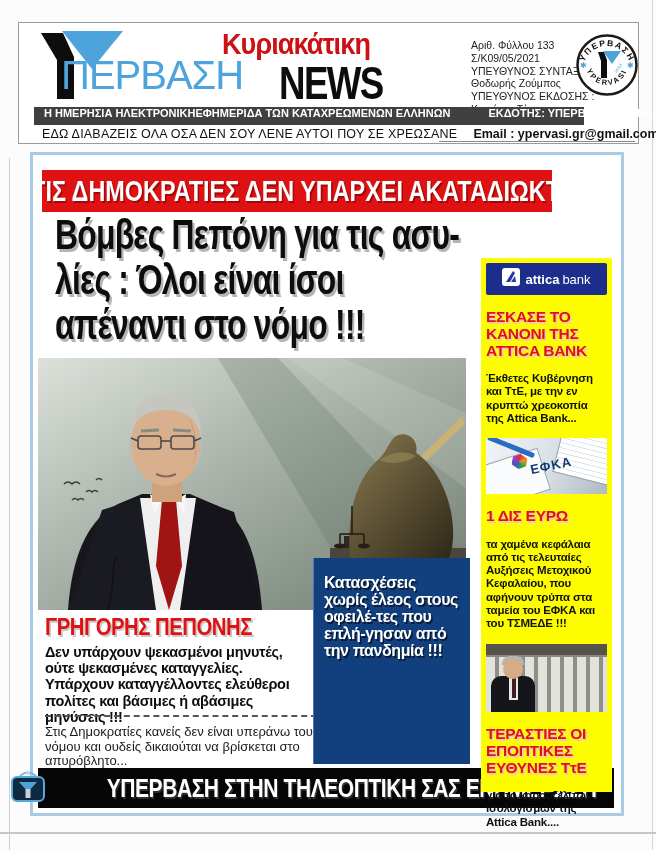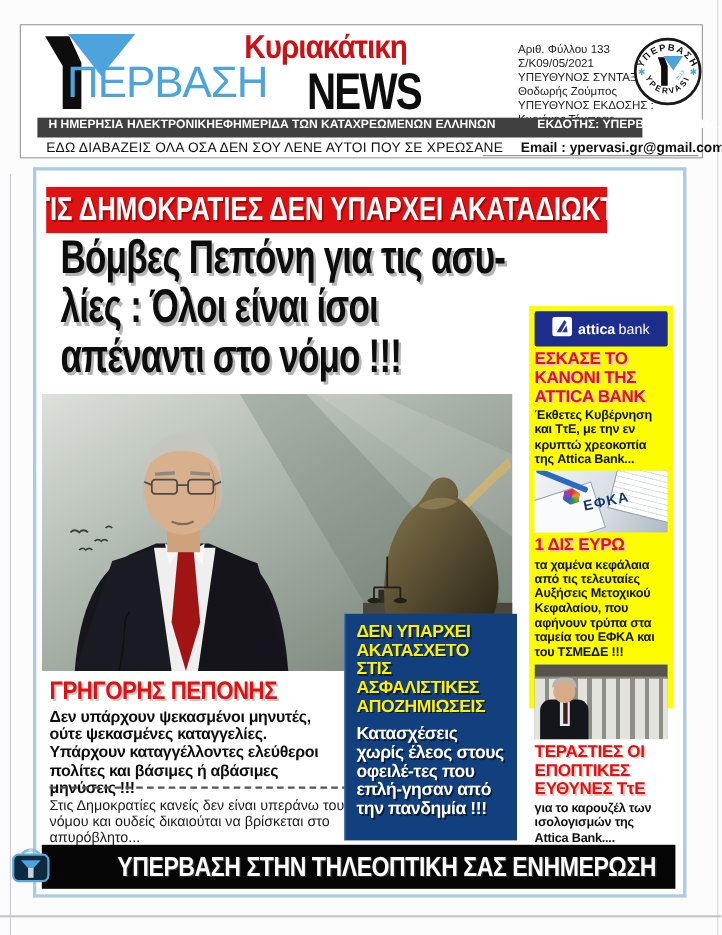--- a/index.html
+++ b/index.html
@@ -42,21 +42,21 @@
 
   .person-name{position:absolute;left:12px;top:459px;font-size:23px;font-weight:bold;color:#e01112;letter-spacing:-0.5px;white-space:nowrap;transform:scaleX(0.88);transform-origin:0 0;text-shadow:2px 2px 0 #c9c9c9;}
   .lead-quote{position:absolute;left:12px;top:489px;width:268px;font-size:14.5px;font-weight:bold;color:#0d0d0d;line-height:1.12;letter-spacing:-0.3px;}
   .lead-divider{position:absolute;left:12px;top:560px;width:272px;border-top:2px dashed #555;}
   .lead-body{position:absolute;left:12px;top:570px;width:282px;font-size:13px;color:#1a1a1a;line-height:1.12;}
 
   .tv-bar{position:absolute;left:5px;top:613px;width:576px;height:40px;background:#050505;display:flex;align-items:center;justify-content:center;gap:12px;}
   .tv-bar .lbl{color:#fff;font-weight:bold;font-size:25px;white-space:nowrap;transform:scaleX(0.84);letter-spacing:-0.5px;text-shadow:1.5px 1.5px 0 rgba(90,90,90,0.5);}
 
   
-  .sidebar{position:absolute;left:448px;top:103px;width:131px;height:366px;background:#fdfd00;box-sizing:border-box;padding:5px;display:flex;flex-direction:column;gap:3px;z-index:4;margin-top:20px;}
+  .sidebar{position:absolute;left:448px;top:103px;width:131px;height:534px;background:#fdfd00;box-sizing:border-box;padding:5px;display:flex;flex-direction:column;gap:13px;z-index:4;}
   .attica-logo{height:32px;background:#1c2d8c;border-radius:2px;display:flex;align-items:center;justify-content:center;gap:5px;flex:none;}
   .attica-logo .a-bold{color:#fff;font-weight:bold;font-size:13px;}
   .attica-logo .a-light{color:#fff;font-size:13px;margin-left:-2px;}
   .sb-h{color:#e01112;font-weight:bold;font-size:15.5px;line-height:1.1;letter-spacing:-0.3px;text-shadow:1.5px 1.5px 0 #f2c6bd;}
   .sb-p{color:#111;font-weight:bold;font-size:11.5px;line-height:1.16;letter-spacing:-0.2px;}
   .efka-fig{position:relative;height:56px;flex:none;background:linear-gradient(115deg,#f2f5f7 0%,#d7dee4 55%,#aeb9c2 100%);overflow:hidden;}
   .efka-fig .doc1{position:absolute;width:72px;height:42px;background:#fafbfc;border:1px solid #9aa4ae;transform:rotate(-18deg);left:-14px;top:20px;}
   .efka-fig .doc2{position:absolute;width:60px;height:46px;background:repeating-linear-gradient(0deg,#ffffff 0 4px,#dde4ea 4px 5px);border:1px solid #9aa4ae;transform:rotate(14deg);right:-12px;top:-6px;}
   .efka-fig .pen{position:absolute;width:50px;height:5px;background:#2a6ac0;transform:rotate(22deg);left:0px;top:6px;border-radius:2px;}
   .efka-fig .hex{position:absolute;width:15px;height:15px;background:conic-gradient(#e03030,#f09030,#30a040,#3060c0,#9040c0,#e03030);left:26px;top:16px;clip-path:polygon(50% 0,100% 25%,100% 75%,50% 100%,0 75%,0 25%);transform:rotate(8deg);}
@@ -215,21 +215,20 @@
           <line x1="156" y1="83" x2="163" y2="80"></line>
         </g>
         <line x1="103" y1="73" x2="121" y2="72" stroke="#8a8a82" stroke-width="3"></line>
         <line x1="135" y1="72" x2="153" y2="73" stroke="#8a8a82" stroke-width="3"></line>
         <path d="M118,116 q10,5 20,0" stroke="#8a6a55" stroke-width="2" fill="none"></path>
         <path d="M70,252 C78,220 72,206 80,198" stroke="#111" stroke-width="1.4" fill="none"></path>
       </svg>
     </div>
 
     <div class="insurance-box">
-      <div class="ttl">ΔΕΝ ΥΠΑΡΧΕΙ ΑΚΑΤΑΣΧΕΤΟ ΣΤΙΣ ΑΣΦΑΛΙΣΤΙΚΕΣ ΑΠΟΖΗΜΙΩΣΕΙΣ</div>
       <div class="bdy">Κατασχέσεις χωρίς έλεος στους οφειλέ-τες που επλή-γησαν από την πανδημία !!!</div>
     </div>
 
     <div class="person-name">ΓΡΗΓΟΡΗΣ ΠΕΠΟΝΗΣ</div>
     <div class="lead-quote">Δεν υπάρχουν ψεκασμένοι μηνυτές, ούτε ψεκασμένες καταγγελίες. Υπάρχουν καταγγέλλοντες ελεύθεροι πολίτες και βάσιμες ή αβάσιμες μηνύσεις  !!!</div>
     <div class="lead-divider"></div>
     <div class="lead-body">Στις Δημοκρατίες κανείς δεν είναι υπεράνω του νόμου και ουδείς δικαιούται να βρίσκεται στο απυρόβλητο...</div>
 
     <div class="tv-bar">
       <span>

